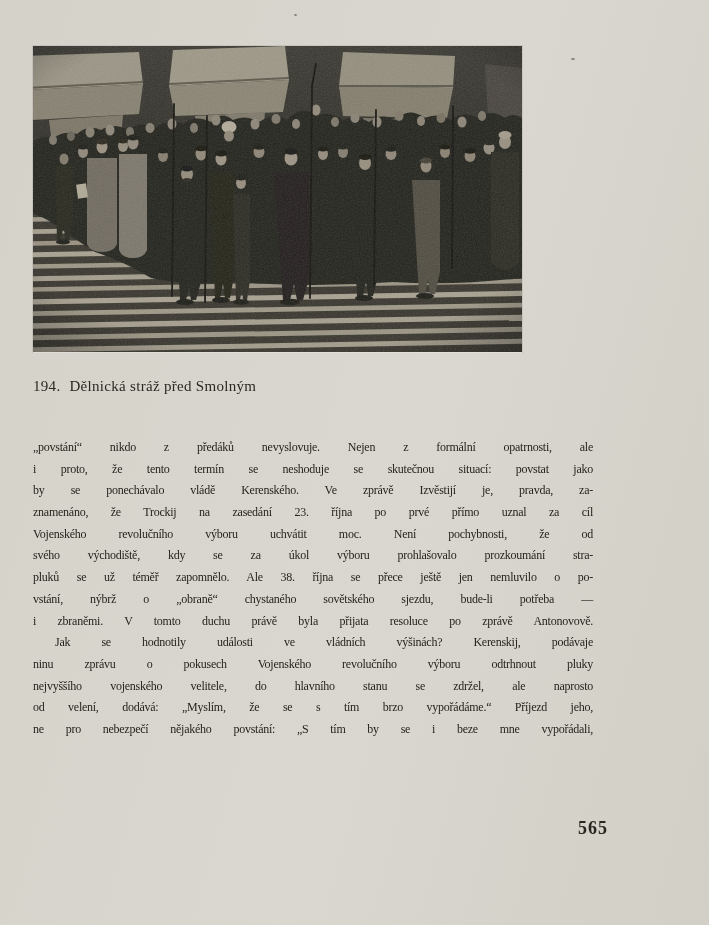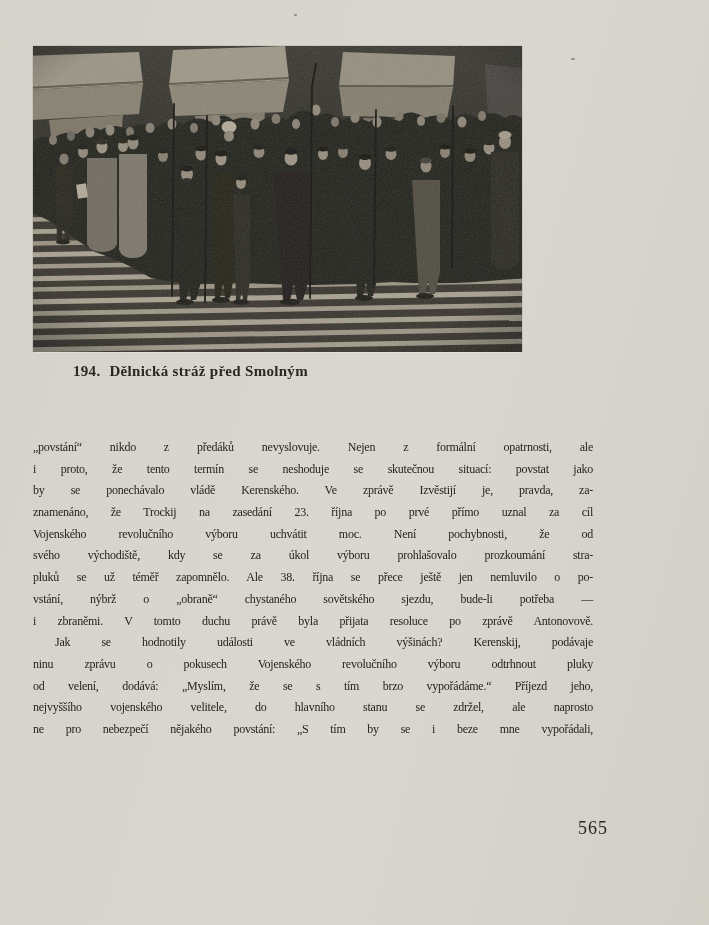--- a/index.html
+++ b/index.html
@@ -13,44 +13,43 @@
     overflow:hidden;
   }
   .speck{position:absolute;background:rgba(70,64,55,.55);border-radius:50%;}
   .photo{
     position:absolute;left:33px;top:46px;width:489px;height:306px;
     background:#2a2924;
     box-shadow:0 1px 0 rgba(255,255,255,.45), 0 0 0 1px rgba(0,0,0,.08);
   }
   .photo svg{display:block;width:100%;height:100%;}
   .caption{
-    position:absolute;left:33px;top:363px;
-    font-size:15px;font-weight:700;color:#2b2821;letter-spacing:.3px;
+    position:absolute;left:33px;top:378px;
+    font-size:15px;font-weight:400;color:#2b2821;letter-spacing:.3px;
     white-space:nowrap;
-    margin-left:40px;
   }
   .caption .cap-no{margin-right:9px;}
   .bodytext{
     position:absolute;left:33px;top:437px;width:560px;
     font-size:12px;line-height:21.7px;
     letter-spacing:-0.25px;
     color:#27241e;
   }
   .line{
     text-align:justify;
     -moz-text-align-last:justify;
     text-align-last:justify;
     white-space:normal;
     height:21.7px;overflow:visible;
   }
   .line.indent{text-indent:22px;}
   .pagenum{
     position:absolute;left:33px;top:818px;width:575px;
     text-align:right;
-    font-size:18px;font-weight:400;letter-spacing:1px;color:#2b2720;
+    font-size:18px;font-weight:700;letter-spacing:1px;color:#2b2720;
   }
 </style>
 </head>
 <body>
 
 <div class="page">
 
   <div class="speck" style="left:294px;top:14px;width:3px;height:2px;"></div>
   <div class="speck" style="left:571px;top:58px;width:4px;height:2px;"></div>
 
@@ -247,20 +246,20 @@
     <div class="line">i proto, že tento termín se neshoduje se skutečnou situací: povstat jako</div>
     <div class="line">by se ponechávalo vládě Kerenského. Ve zprávě Izvěstijí je, pravda, za-</div>
     <div class="line">znamenáno, že Trockij na zasedání 23. října po prvé přímo uznal za cíl</div>
     <div class="line">Vojenského revolučního výboru uchvátit moc. Není pochybnosti, že od</div>
     <div class="line">svého východiště, kdy se za úkol výboru prohlašovalo prozkoumání stra-</div>
     <div class="line">pluků se už téměř zapomnělo. Ale 38. října se přece ještě jen nemluvilo o po-</div>
     <div class="line">vstání, nýbrž o „obraně“ chystaného sovětského sjezdu, bude-li potřeba —</div>
     <div class="line">i zbraněmi. V tomto duchu právě byla přijata resoluce po zprávě Antonovově.</div>
     <div class="line indent">Jak se hodnotily události ve vládních výšinách? Kerenskij, podávaje</div>
     <div class="line">ninu zprávu o pokusech Vojenského revolučního výboru odtrhnout pluky</div>
+    <div class="line">nejvyššího vojenského velitele, do hlavního stanu se zdržel, ale naprosto</div>
     <div class="line">od velení, dodává: „Myslím, že se s tím brzo vypořádáme.“ Příjezd jeho,</div>
-    <div class="line">nejvyššího vojenského velitele, do hlavního stanu se zdržel, ale naprosto</div>
     <div class="line">ne pro nebezpečí nějakého povstání: „S tím by se i beze mne vypořádali,</div>
   </div>
 
   <div class="pagenum">565</div>
 
 </div>
 
 </body></html>

